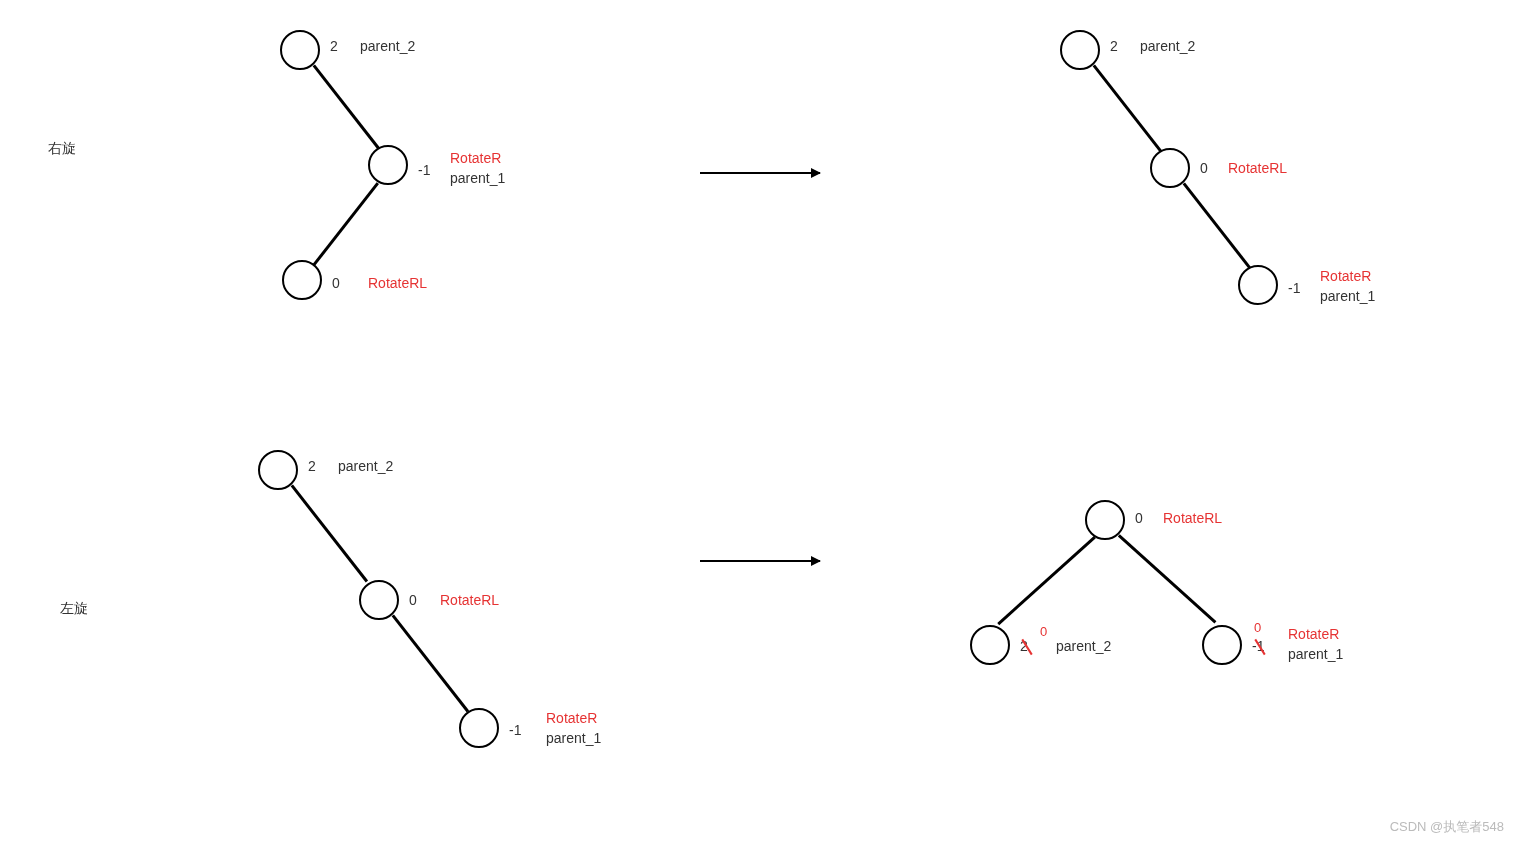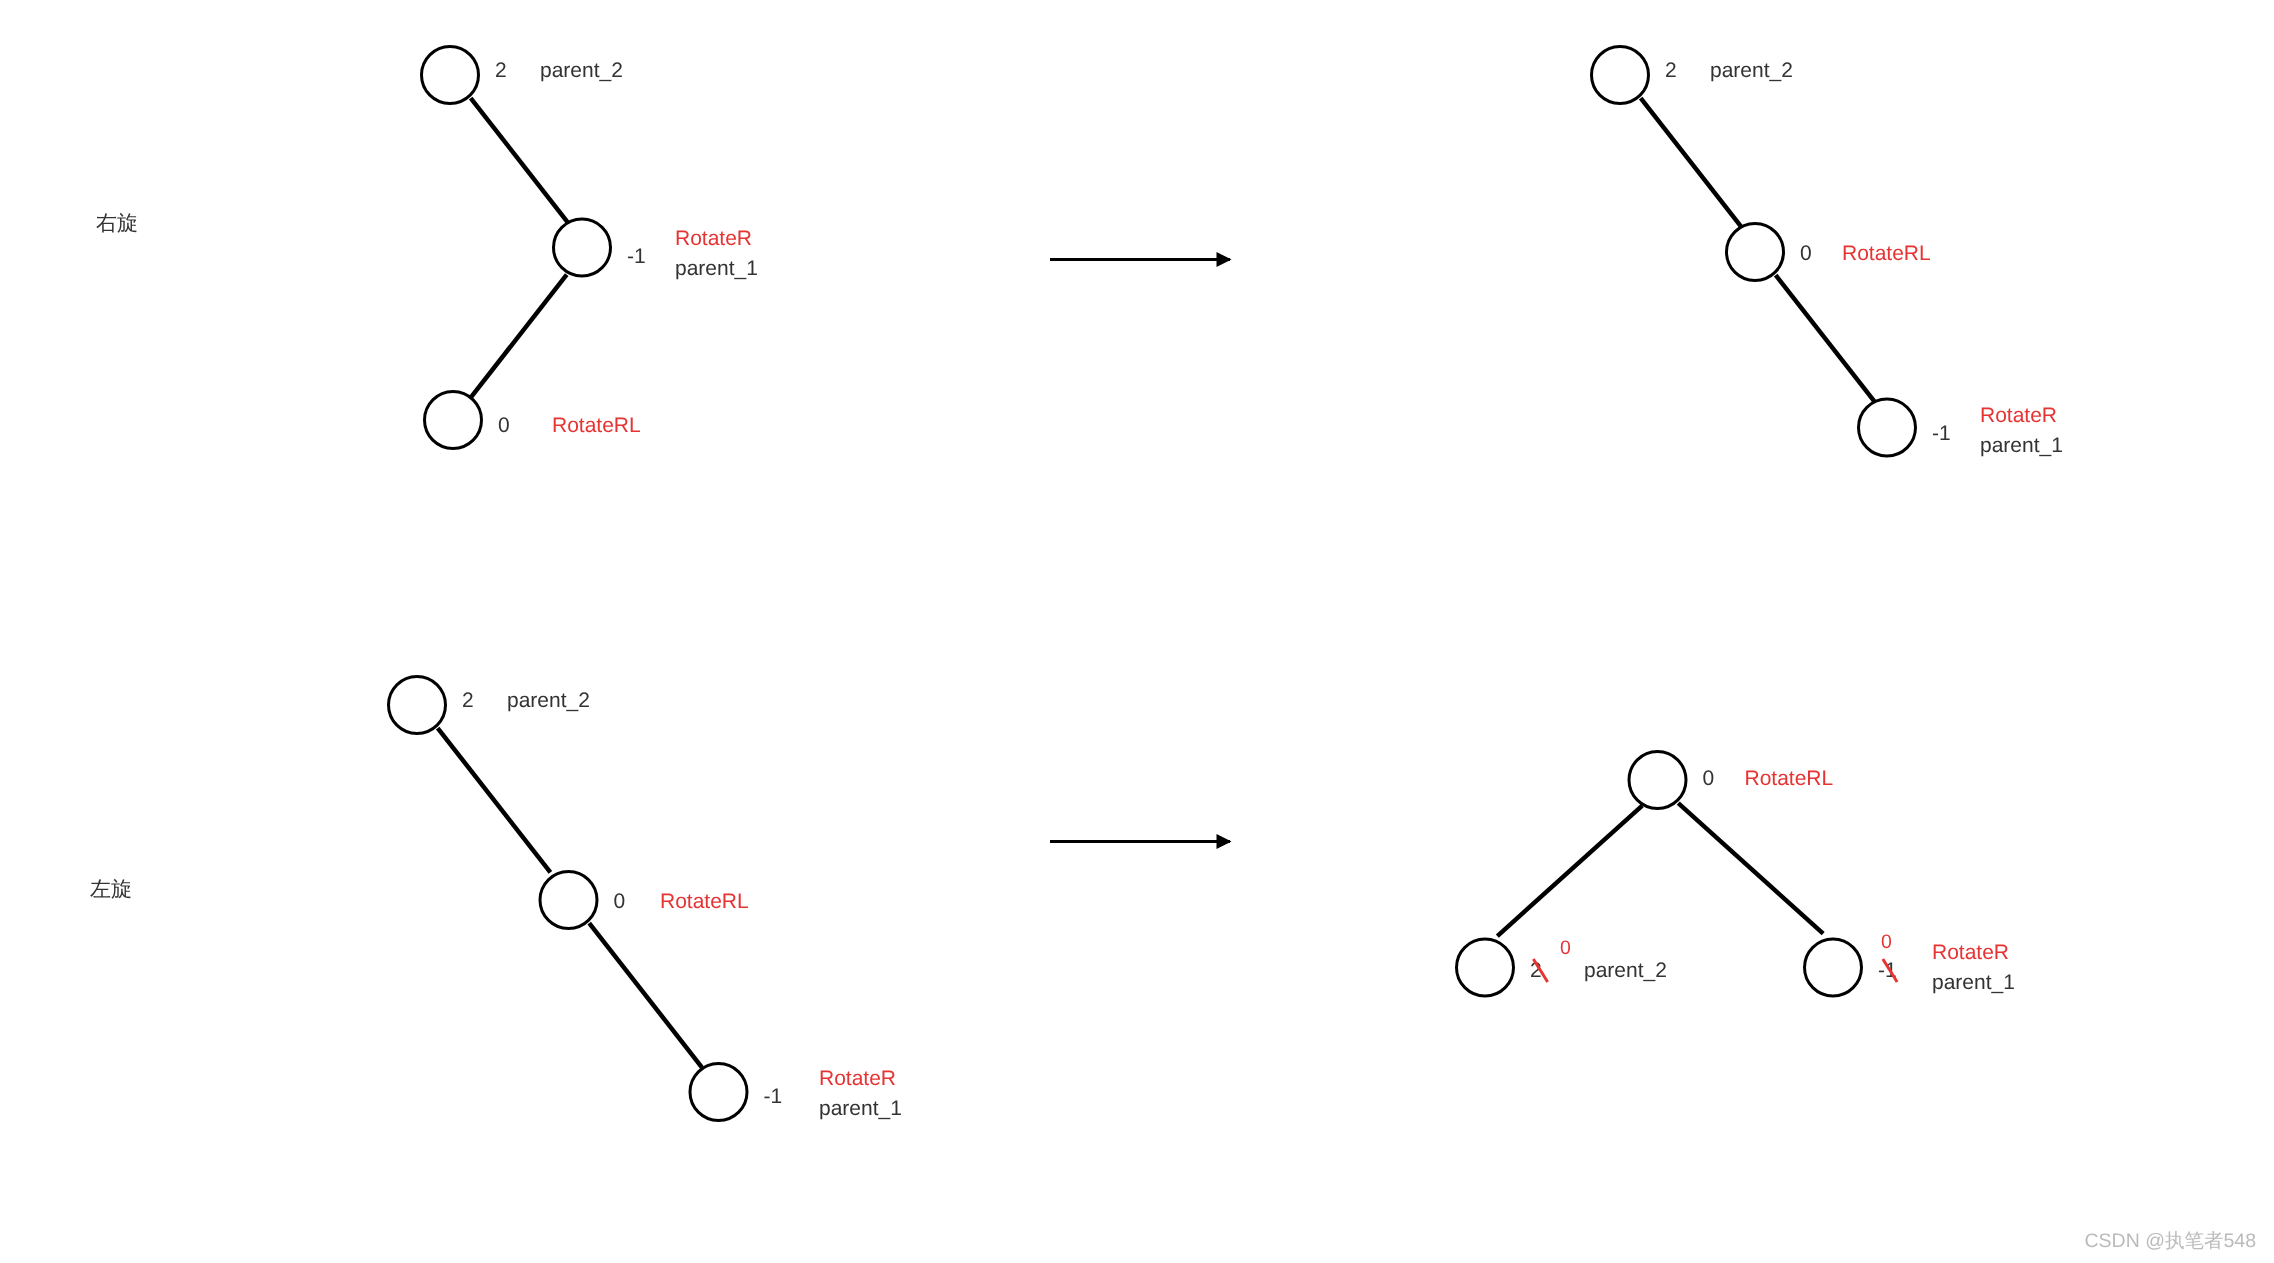--- a/index.html
+++ b/index.html
@@ -66,21 +66,21 @@
       position: absolute;
       bottom: 6px;
       right: 12px;
       color: #bbb;
       font-size: 13px;
     }
   </style>
 </head>
 <body>
 
-<div class="label-black" style="left:64px;top:140px;">右旋</div>
+<div class="label-black" style="left:48px;top:140px;">右旋</div>
 
 <div class="node" style="left:280px;top:30px;"></div>
 <div class="label-black" style="left:330px;top:38px;">2</div>
 <div class="label-black" style="left:360px;top:38px;">parent_2</div>
 
 <div class="edge" style="left:314px;top:64px;width:108px;transform:rotate(52deg);"></div>
 
 <div class="node" style="left:368px;top:145px;"></div>
 <div class="label-black" style="left:418px;top:162px;">-1</div>
 <div class="label-red" style="left:450px;top:150px;">RotateR</div>
@@ -104,21 +104,21 @@
 <div class="label-black" style="left:1200px;top:160px;">0</div>
 <div class="label-red" style="left:1228px;top:160px;">RotateRL</div>
 
 <div class="edge" style="left:1184px;top:182px;width:110px;transform:rotate(52deg);"></div>
 
 <div class="node" style="left:1238px;top:265px;"></div>
 <div class="label-black" style="left:1288px;top:280px;">-1</div>
 <div class="label-red" style="left:1320px;top:268px;">RotateR</div>
 <div class="label-black" style="left:1320px;top:288px;">parent_1</div>
 
-<div class="label-black" style="left:60px;top:584px;">左旋</div>
+<div class="label-black" style="left:60px;top:600px;">左旋</div>
 
 <div class="node" style="left:258px;top:450px;"></div>
 <div class="label-black" style="left:308px;top:458px;">2</div>
 <div class="label-black" style="left:338px;top:458px;">parent_2</div>
 
 <div class="edge" style="left:292px;top:484px;width:122px;transform:rotate(52deg);"></div>
 
 <div class="node" style="left:359px;top:580px;"></div>
 <div class="label-black" style="left:409px;top:592px;">0</div>
 <div class="label-red" style="left:440px;top:592px;">RotateRL</div>

